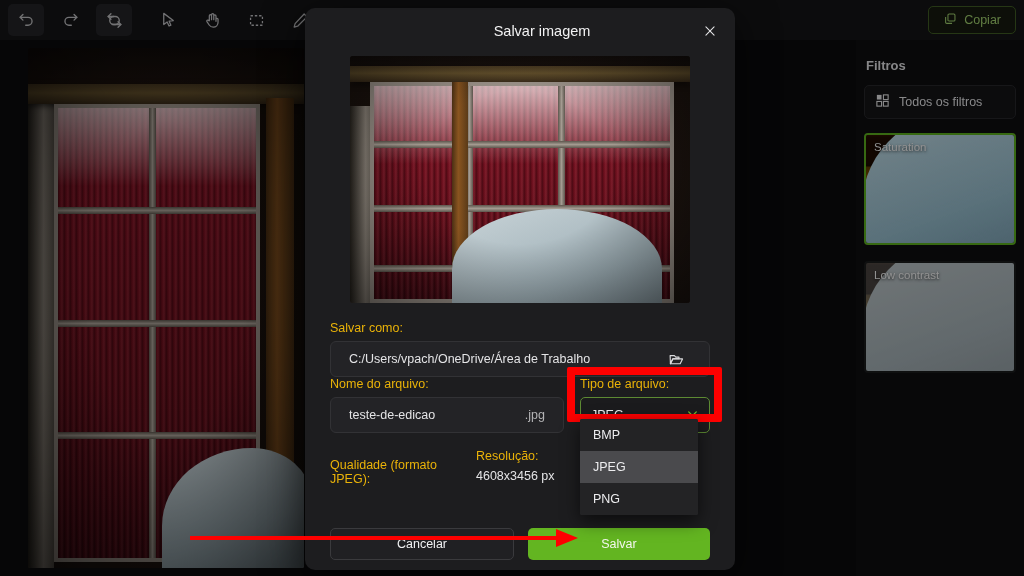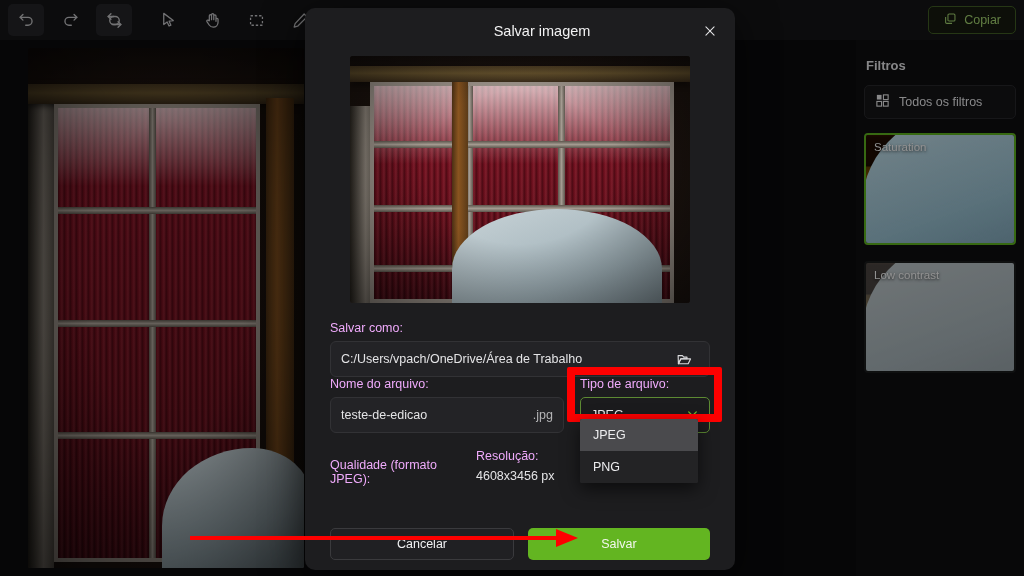--- a/index.html
+++ b/index.html
@@ -178,25 +178,25 @@
     color: #e6e6e8; font-size: 16px; line-height: 1;
   }
   .preview {
     margin: 2px auto 0; width: 340px; height: 247px;
     border-radius: 3px; overflow: hidden; position: relative;
     background: #120d0b;
   }
   .preview .pv-inner { position: absolute; inset: 0; }
 
   .form { padding: 18px 25px 0 25px; }
-  .field-label { font-size: 12.5px; color: #f0abfc; margin-bottom: 6px; }
+  .field-label { font-size: 12.5px; color: #eab308; margin-bottom: 6px; }
   .input-box {
     height: 36px; border: 1px solid #323235; border-radius: 6px;
     background: #232326; display: flex; align-items: center;
-    padding: 0 10px; font-size: 12.5px; color: #e4e4e6;
+    padding: 0 18px; font-size: 12.5px; color: #e4e4e6;
   }
   .path-row { display: flex; align-items: center; }
   .path-text { flex: 1; }
   .folder-btn {
     width: 30px; height: 28px; display: flex; align-items: center; justify-content: center;
     color: #dcdcde; border-radius: 4px;
   }
   .row2 { display: flex; gap: 16px; }
   .col-name { flex: 1; }
   .col-type { width: 130px; position: relative; }
@@ -465,20 +465,21 @@
             <span>JPEG</span>
             <span class="chev">
               <svg width="13" height="13" viewBox="0 0 24 24" fill="none" stroke="currentColor" stroke-width="2.4" stroke-linecap="round" stroke-linejoin="round">
                 <polyline points="5 9 12 16 19 9"></polyline>
               </svg>
             </span>
           </div>
           <div class="redbox"></div>
 
           <div class="dropdown">
+            <div class="dd-item">BMP</div>
             <div class="dd-item hl">JPEG</div>
             <div class="dd-item">PNG</div>
           </div>
         </div>
       </div>
 
       <div class="row3">
         <div class="col-qual">
           <div class="field-label">Qualidade (formato JPEG):</div>
         </div>

